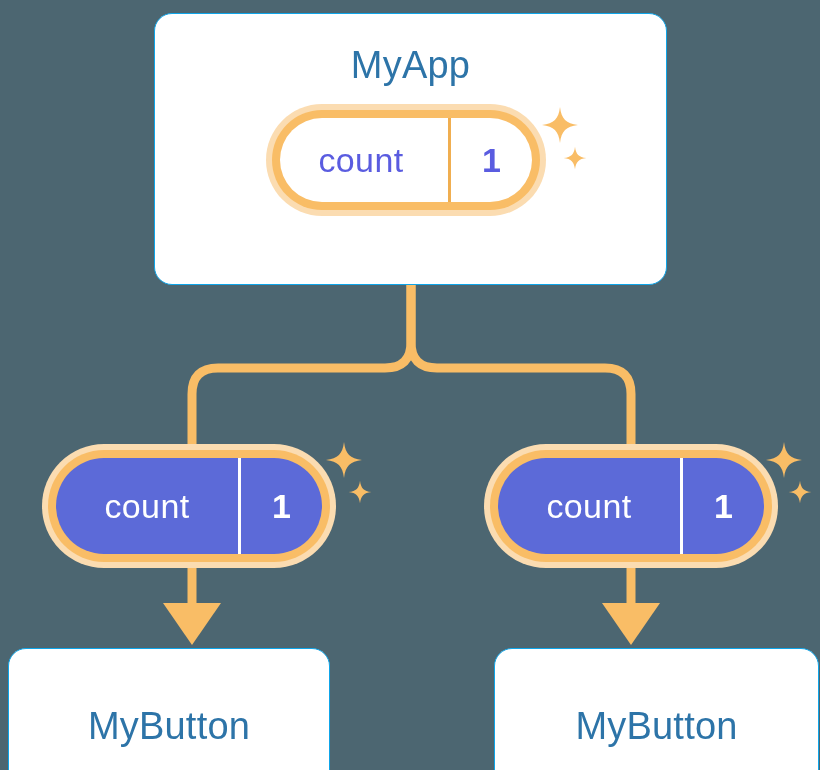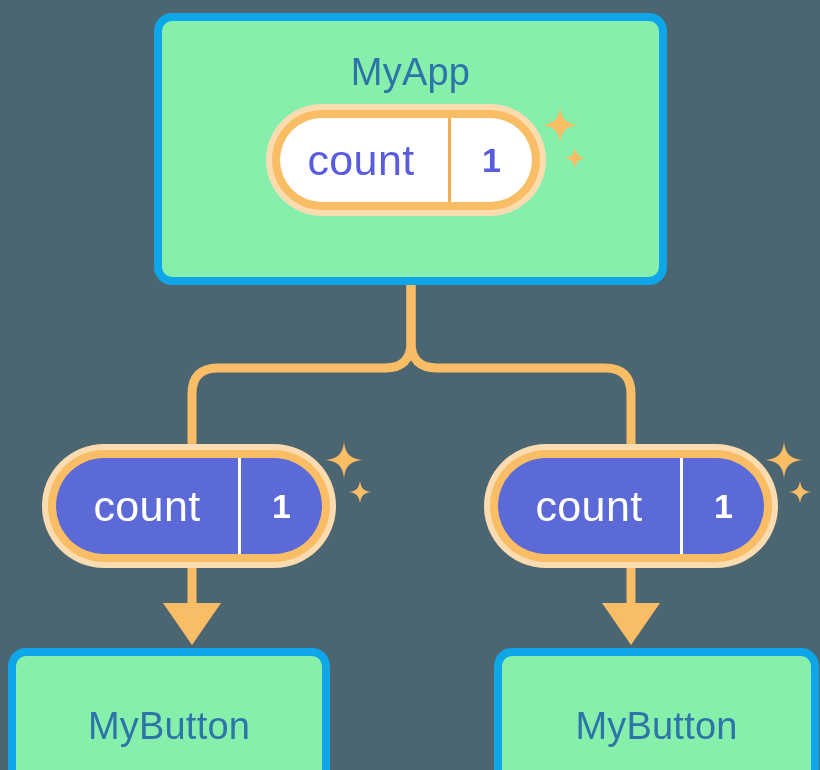--- a/index.html
+++ b/index.html
@@ -25,22 +25,22 @@
     left: 0;
     top: 0;
     width: 820px;
     height: 770px;
     pointer-events: none;
   }
 
   
   .comp-box {
     position: absolute;
-    background: #86efac;
-    border: 8px solid #0ea5e9;
+    background: #ffffff;
+    border: 1px solid #0ea5e9;
     border-radius: 18px;
     box-sizing: border-box;
     display: flex;
     flex-direction: column;
     align-items: center;
   }
   .comp-title {
     color: #2d74a8;
     font-size: 38px;
     font-weight: 500;
@@ -102,21 +102,21 @@
     box-sizing: border-box;
     overflow: hidden;
   }
   .pill-key, .pill-val {
     display: flex;
     align-items: center;
     justify-content: center;
     box-sizing: border-box;
   }
   .pill-key {
-    font-size: 43px;
+    font-size: 34px;
     letter-spacing: 0.4px;
   }
   .pill-val {
     font-size: 34px;
     font-weight: 700;
   }
 
   
   #pill-app .pill-inner {
     background: #ffffff;

